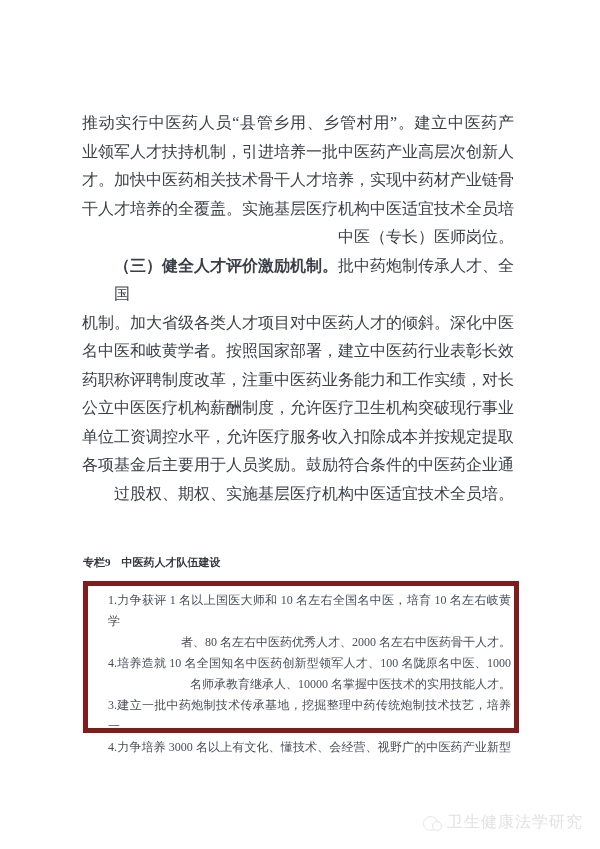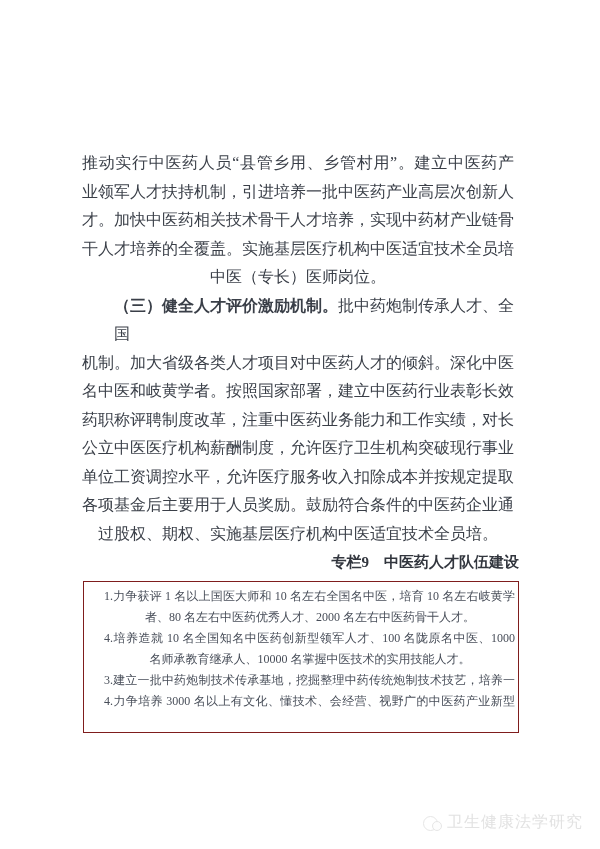--- a/index.html
+++ b/index.html
@@ -10,51 +10,50 @@
     overflow:hidden;
     font-family:"Liberation Serif","DejaVu Serif",serif;
   }
   
   .main-text{
     position:absolute;
     left:82px;top:109px;width:432px;
     font-size:16px;line-height:28.5px;
     color:#3a3f48;
     word-break:break-all;
-    margin-top:40px;
   }
   .tline{white-space:nowrap;}
   .jline{
     white-space:normal;
     text-align:justify;
     text-align-last:justify;
   }
-  .nline{text-align:center;white-space:nowrap;}
+  .nline{text-align:right;white-space:nowrap;}
   .lead-line{
     padding-left:32px;
     white-space:normal;
     text-align:justify;
     text-align-last:justify;
   }
   .lead-bold{font-weight:bold;}
   
   .panel-title{
     position:absolute;
     left:83px;top:551px;width:436px;
-    text-align:right;
+    text-align:left;
     font-weight:bold;
-    font-size:15px;
+    font-size:11px;
     line-height:22px;
     color:#32363e;
   }
   .panel-box{
     position:absolute;
     left:83px;top:581px;width:436px;height:152px;
     box-sizing:border-box;
-    border:1px solid #7f1d1d;
+    border:5px solid #7f1d1d;
     padding:4px 1px 0 1px;
     font-size:12px;line-height:21px;
     color:#474d58;
     word-break:break-all;
   }
   .pline{padding-left:20px;padding-right:2px;}
   .pindent{padding-left:19px;}
   
   .watermark{
     position:absolute;

